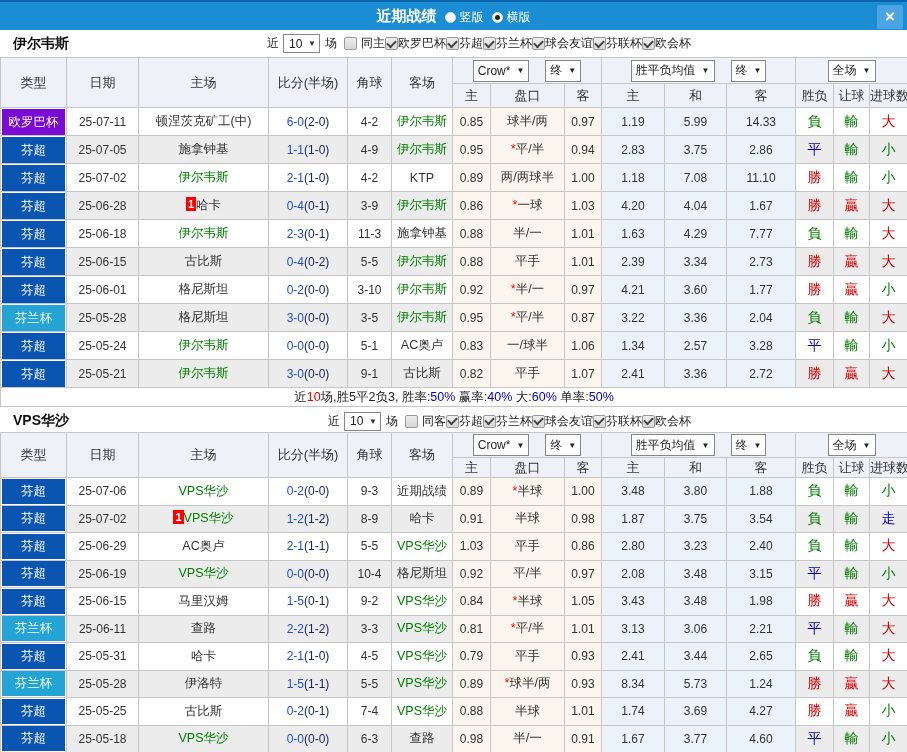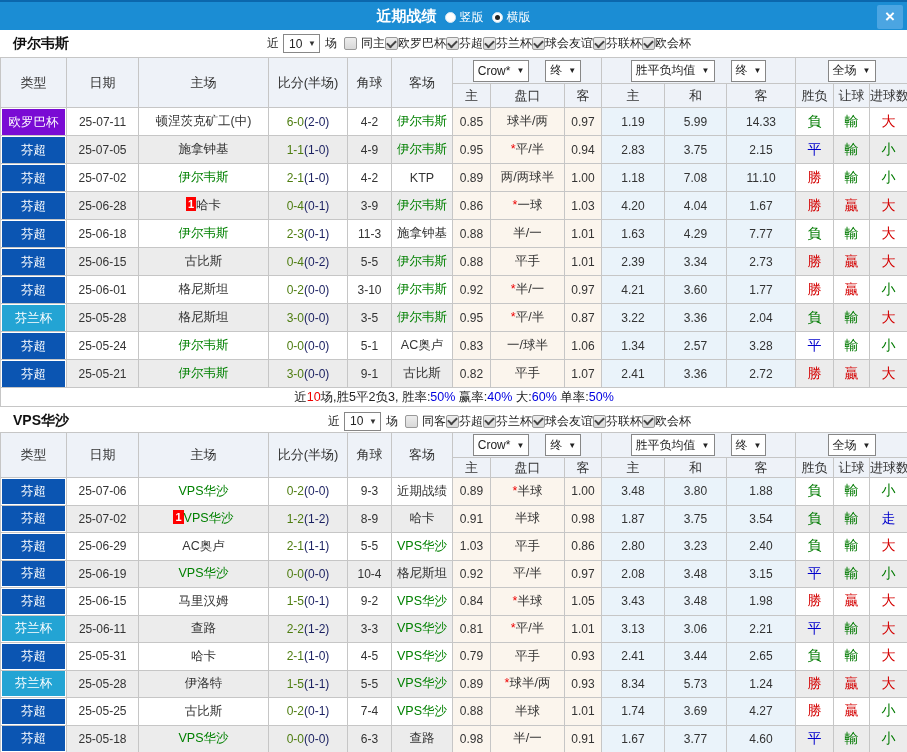--- a/index.html
+++ b/index.html
@@ -32,21 +32,21 @@
 .t2 .hB th{height:20px}
 tbody td{font-size:12.5px;color:#333;height:28px}
 .t2 tbody td{height:27.5px}
 td.num{font-size:12px}
 tr.even td.st{background:#ececec}
 td.odds{background:#fbf5ed}
 td.wdl{background:#eaf3fa}
 td.type{padding:0}
 .type-badge{height:26px;line-height:26px;margin:0 1px;color:#fff;font-size:12.5px}
 .t2 .type-badge{height:25px;line-height:25px}
-.ft{color:#4d7c0f}
+.ft{color:#1d4ed8}
 .ht{color:#191f60}
 .green{color:#008000}
 .badge1{display:inline-block;background:#f00;color:#fff;font-size:11px;line-height:14px;padding:0 2px;font-weight:bold;vertical-align:1px}
 .star{color:#ee0000}
 .cr{color:#d40000}
 .cg{color:#007a00}
 .cbl{color:#0000cc}
 td.res{font-size:14px}
 .sumrow td{height:19px;font-size:12.5px;color:#222}
 .sum-r{color:#ee0000}
@@ -190,21 +190,21 @@
               <td class="st num">25-07-05</td>
               <td class="st"><span>施拿钟基</span></td>
               <td class="st num"><span class="ft">1-1</span><span class="ht">(1-0)</span></td>
               <td class="st num">4-9</td>
               <td class="st"><span class="green">伊尔韦斯</span></td>
               <td class="odds num">0.95</td>
               <td class="odds"><span class="star">*</span><span>平/半</span></td>
               <td class="odds num">0.94</td>
               <td class="wdl num">2.83</td>
               <td class="wdl num">3.75</td>
-              <td class="wdl num">2.15</td>
+              <td class="wdl num">2.86</td>
               <td class="st res cbl">平</td>
               <td class="st res cg">輸</td>
               <td class="st res cg">小</td>
             </tr>
             <tr>
               <td class="type">
                 <div class="type-badge" style="background: rgb(11, 85, 178);">芬超</div>
               </td>
               <td class="st num">25-07-02</td>
               <td class="st"><span class="green">伊尔韦斯</span></td>

